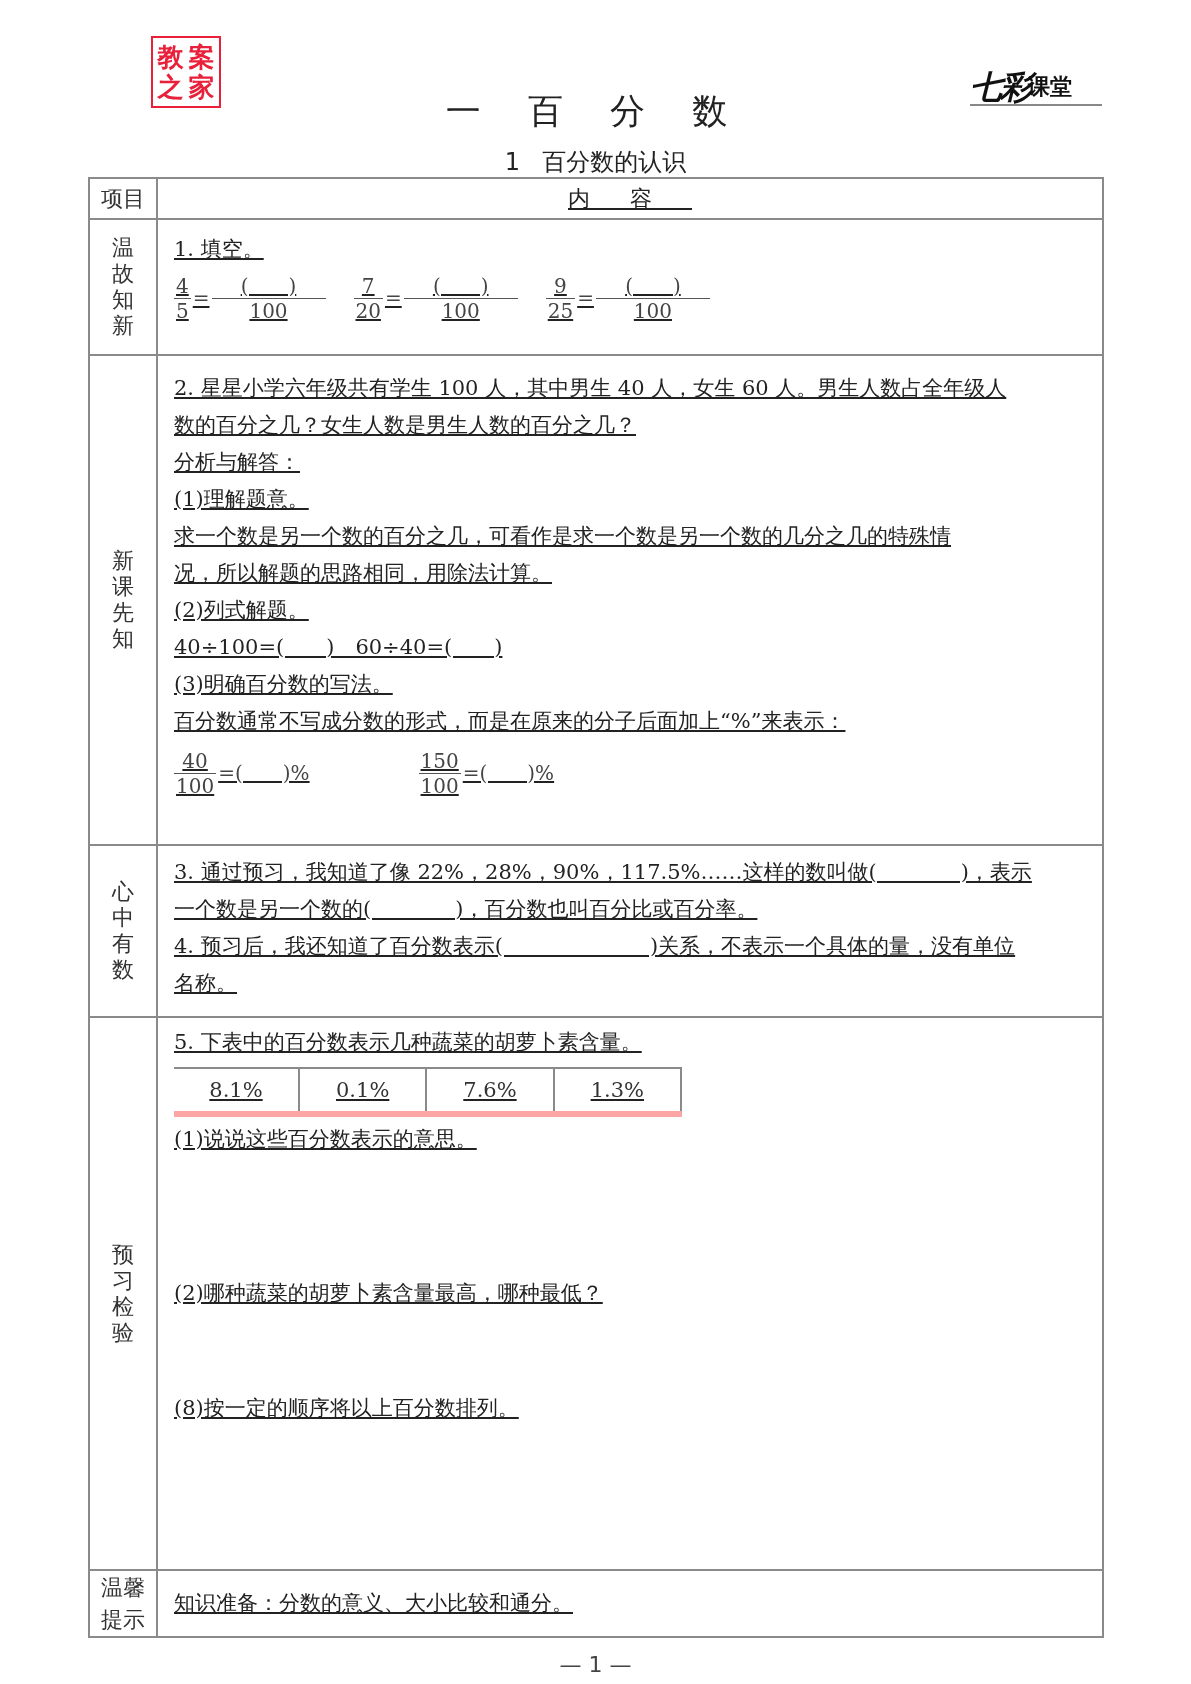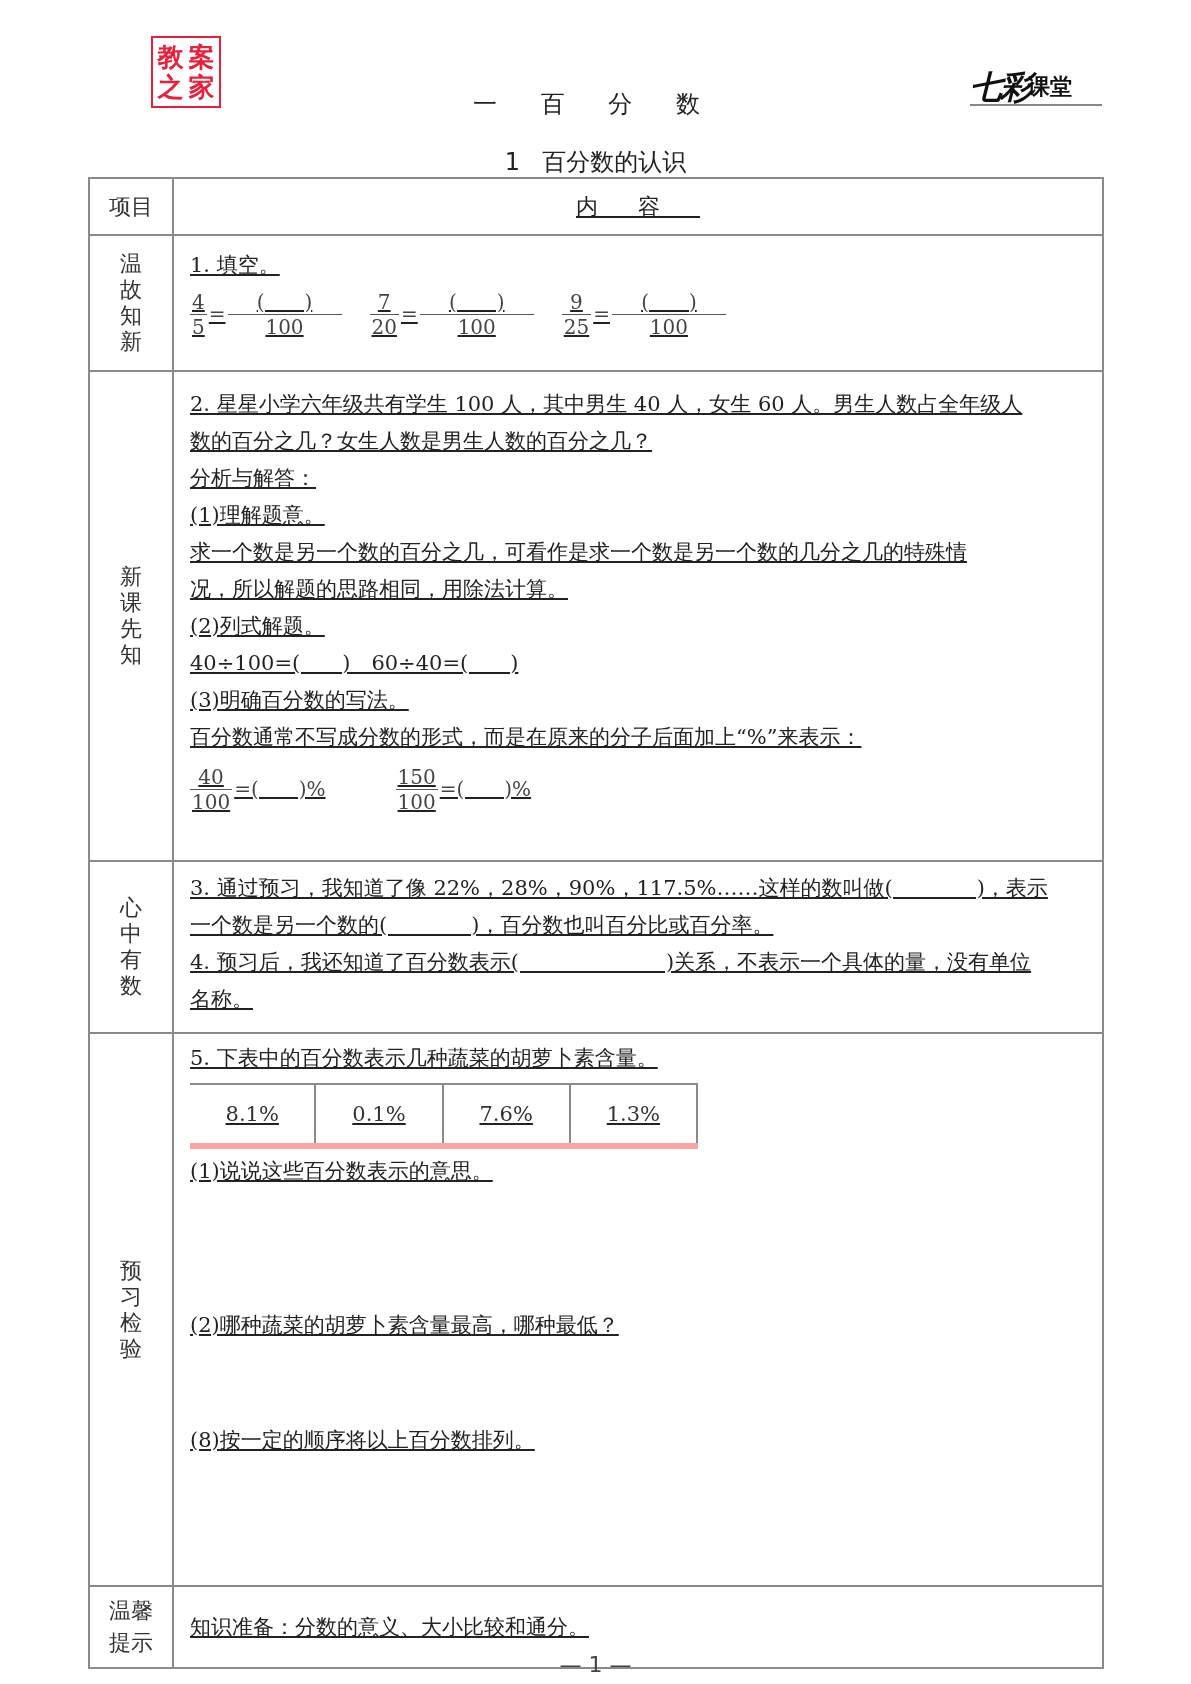--- a/index.html
+++ b/index.html
@@ -10,28 +10,28 @@
           grid-template-columns:1fr 1fr; grid-template-rows:1fr 1fr;
           font-family:"DejaVu Sans",sans-serif; font-weight:bold; color:#e8203a;
           font-size:26px; line-height:30px; text-align:center; padding:4px 2px; }
   .brand { position:absolute; left:970px; top:66px; width:132px; height:40px; }
   .brand .b1 { position:absolute; left:0; top:0; font-family:"DejaVu Serif",serif;
                font-weight:bold; font-style:italic; font-size:32px; color:#111; letter-spacing:-2px; }
   .brand .b2 { position:absolute; left:58px; top:6px; font-family:"DejaVu Sans",sans-serif;
                font-weight:bold; font-size:22px; color:#111;text-align:center; }
   .brand .rule { position:absolute; left:0; top:38px; width:132px; height:2px; background:#888; }
   .chapter { position:absolute; left:0; width:1191px; top:88px; text-align:center;
-             font-size:24px; letter-spacing:18px; color:#222; }
+             font-size:35px; letter-spacing:18px; color:#222; }
   .lesson { position:absolute; left:0; width:1191px; top:146px; text-align:center;
             font-family:"DejaVu Sans",sans-serif; font-size:24px; color:#222; }
   .lesson .num { margin-right:22px; }
 
   table.main { position:absolute; left:88px; top:177px; width:1016px;
                border-collapse:collapse; table-layout:fixed; }
-  table.main td { border:2px solid #8a8a8a; vertical-align:top; padding:8px; }
+  table.main td { border:2px solid #8a8a8a; vertical-align:top; padding:0; }
   td.label { width:66px; text-align:center; vertical-align:middle !important;
              font-size:22px; line-height:26px; color:#333; }
   td.label .v { display:inline-block; width:24px; word-break:break-all; }
   td.content { padding:0 16px !important; font-size:21px; line-height:37px; color:#222;text-decoration:underline; }
   .hdr td { height:39px; vertical-align:middle !important; }
   .hdr .label { font-size:22px; }
   .hdr .content { text-align:center; letter-spacing:40px; font-size:22px; }
 
   .frac { display:inline-flex; flex-direction:column; align-items:center;
           vertical-align:middle; line-height:24px; font-size:20px; color:#444; }
@@ -128,21 +128,21 @@
       <div>数的百分之几？女生人数是男生人数的百分之几？</div>
       <div>分析与解答：</div>
       <div>(1)理解题意。</div>
       <div>求一个数是另一个数的百分之几，可看作是求一个数是另一个数的几分之几的特殊情</div>
       <div>况，所以解题的思路相同，用除法计算。</div>
       <div>(2)列式解题。</div>
       <div>40÷100=(　　)　60÷40=(　　)</div>
       <div>(3)明确百分数的写法。</div>
       <div>百分数通常不写成分数的形式，而是在原来的分子后面加上“%”来表示：</div>
       <div class="mathline" style="height:66px;">
-        <div class="grp" style="margin-right:64px;">
+        <div class="grp" style="margin-right:103px;">
           <span class="frac">
                 <span class="n">40</span>
                 <span class="d">100</span>
               </span>
           <span class="eq">=(　　)%</span>
         </div>
         <div class="grp">
           <span class="frac">
                 <span class="n">150</span>
                 <span class="d">100</span>

